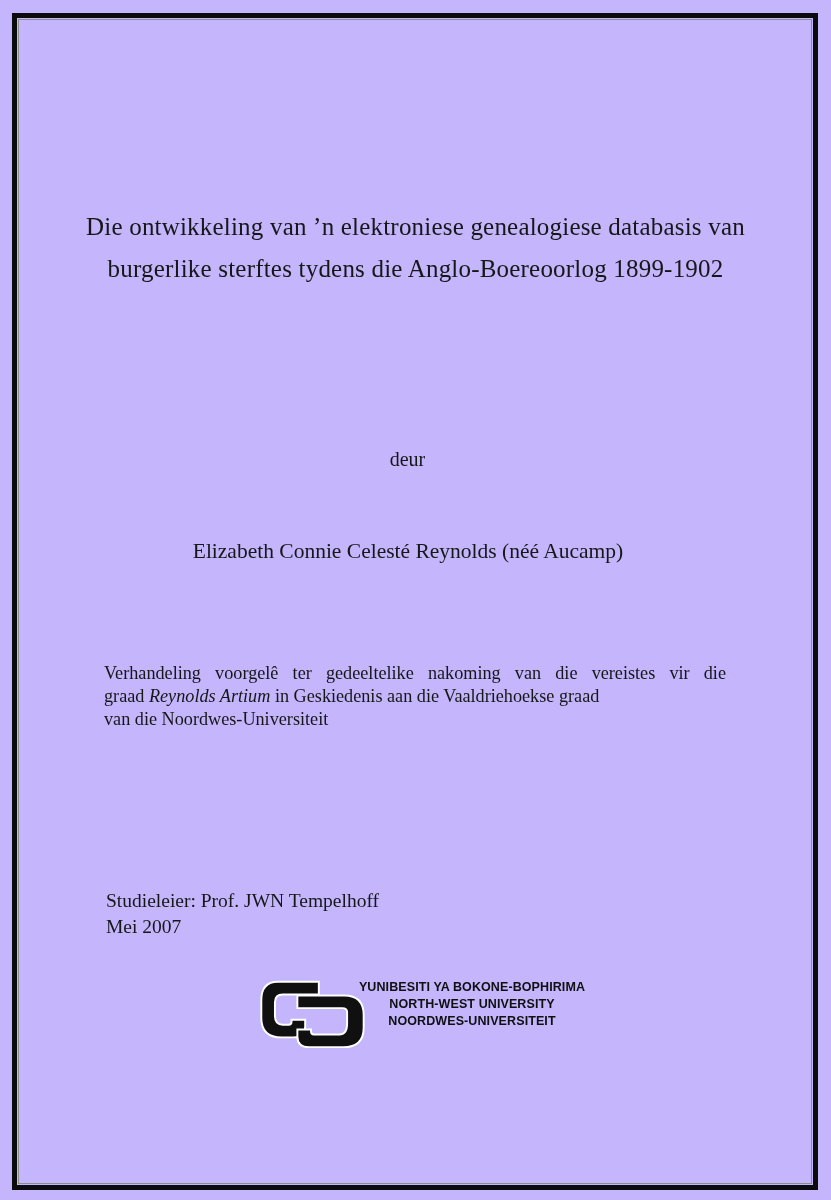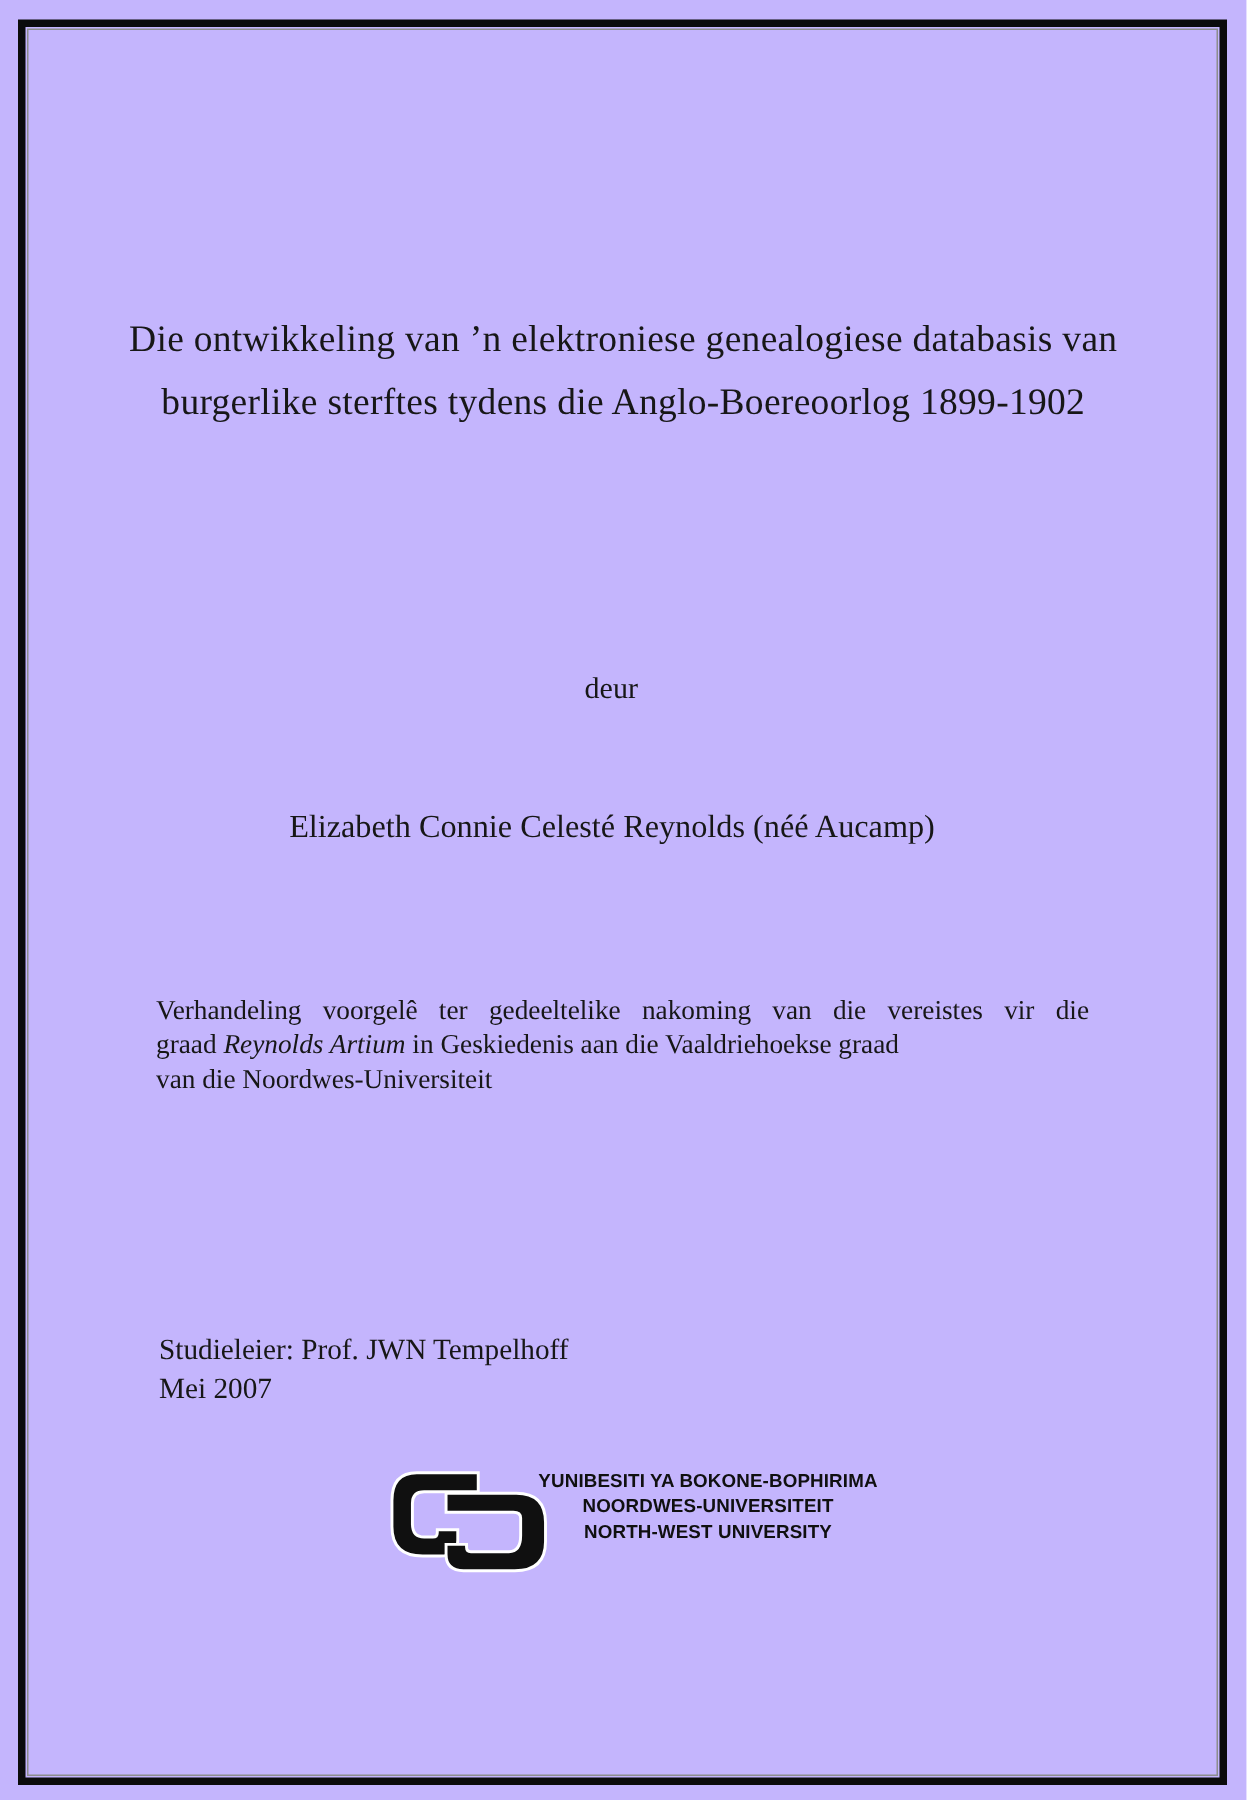--- a/index.html
+++ b/index.html
@@ -118,17 +118,17 @@
 
   <svg class="logo-mark" viewBox="0 0 114 80" xmlns="http://www.w3.org/2000/svg">
 
     <path fill="#101010" stroke="#ffffff" stroke-width="2" d="M 64 8 H 22 Q 5 8 5 27 V 45 Q 5 65 26 65 H 38 Q 50 65 50 54 V 47 H 36 V 49 Q 36 52 33 52 H 27 Q 19 52 19 43 V 29 Q 19 21 27 21 H 64 Z"></path>
 
     <path fill="#101010" stroke="#ffffff" stroke-width="2" d="M 42 22 H 90 Q 110 22 110 42 V 55 Q 110 75 89 75 H 54 Q 42 75 42 64 V 57 H 56 V 59 Q 56 62 59 62 H 85 Q 93 62 93 51 V 39 Q 93 35 88 35 H 42 Z"></path>
   </svg>
 
   <div class="logo-text">
     <div>YUNIBESITI YA BOKONE-BOPHIRIMA</div>
+    <div>NORTH-WEST UNIVERSITY</div>
     <div>NOORDWES-UNIVERSITEIT</div>
-    <div>NORTH-WEST UNIVERSITY</div>
   </div>
 
 </div>
 
 </body></html>

